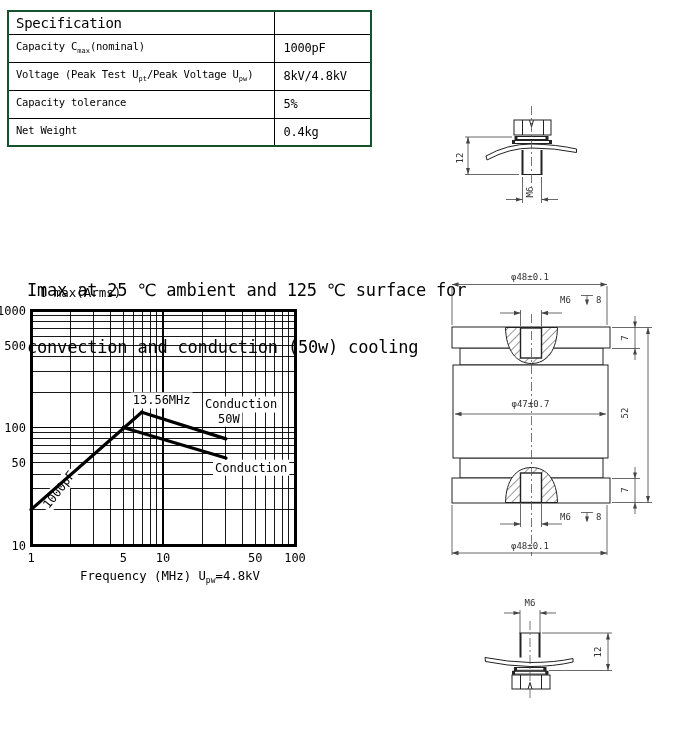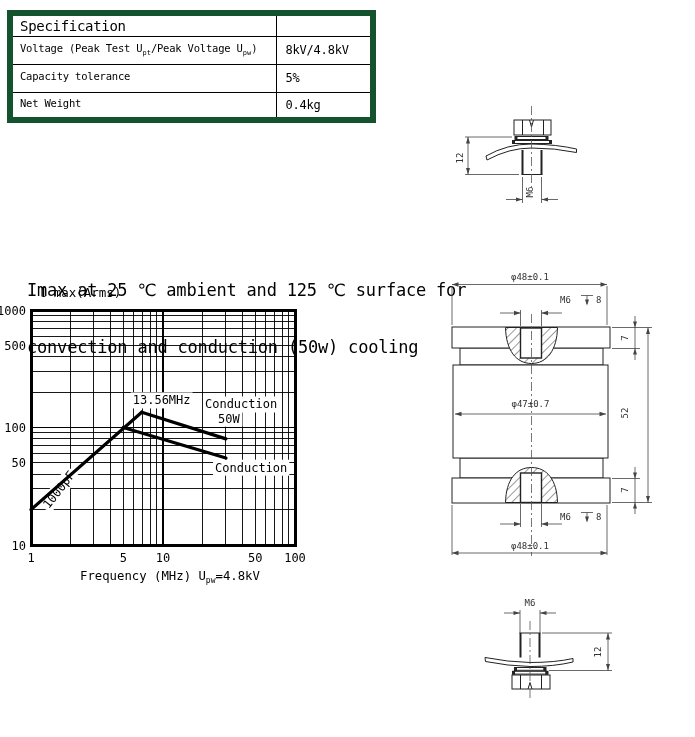--- a/index.html
+++ b/index.html
@@ -1,20 +1,20 @@
 <!DOCTYPE html>
 <html><head>
 <meta charset="utf-8">
 <style>
   html,body{margin:0;padding:0;background:#fff;}
   #canvas{position:relative;width:695px;height:737px;background:#fff;overflow:hidden;
           font-family:"DejaVu Sans Mono","DejaVu Sans",monospace;color:#000;}
   
   #spec-table{position:absolute;left:7px;top:10px;width:363px;border-collapse:collapse;
-              table-layout:fixed;border:6px solid #14532d;}
+              table-layout:fixed;border:2px solid #14532d;}
   #spec-table td{border:1px solid #000;padding:0 0 0 7px;vertical-align:middle;
                  font-size:10.5px;letter-spacing:-0.2px;white-space:nowrap;overflow:hidden;}
   #spec-table td.val{font-size:12px;padding-left:9px;}
   #spec-table tr{height:28px;}
   #spec-table tr.hdr{height:23px;}
   #spec-table tr.hdr td{font-size:14px;letter-spacing:-0.3px;}
   #spec-table sub{font-size:7px;letter-spacing:0;}
   
   .chart-title{position:absolute;left:27px;top:243px;font-size:17px;line-height:19px;
                letter-spacing:-0.2px;white-space:pre;}
@@ -41,20 +41,24 @@
 
   <table id="spec-table">
     <colgroup>
         <col style="width:266px">
         <col style="width:97px">
       </colgroup>
     <tbody>
         <tr class="hdr">
       <td>Specification</td>
       <td class="val"></td>
+    </tr>
+    <tr>
+      <td><span>Capacity C</span><sub>max</sub><span>(nominal)</span><sub></sub><span></span></td>
+      <td class="val">1000pF</td>
     </tr>
     <tr>
       <td><span>Voltage (Peak Test U</span><sub>pt</sub><span>/Peak Voltage U</span><sub>pw</sub><span>)</span></td>
       <td class="val">8kV/4.8kV</td>
     </tr>
     <tr>
       <td><span>Capacity tolerance</span><sub></sub><span></span><sub></sub><span></span></td>
       <td class="val">5%</td>
     </tr>
     <tr>

